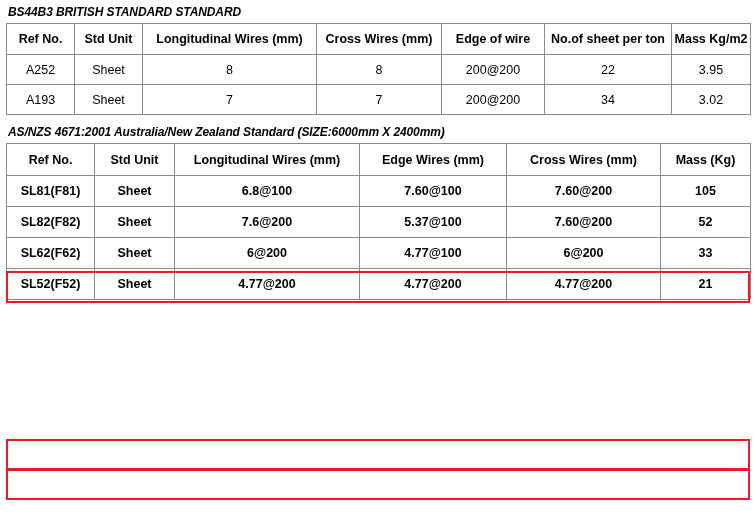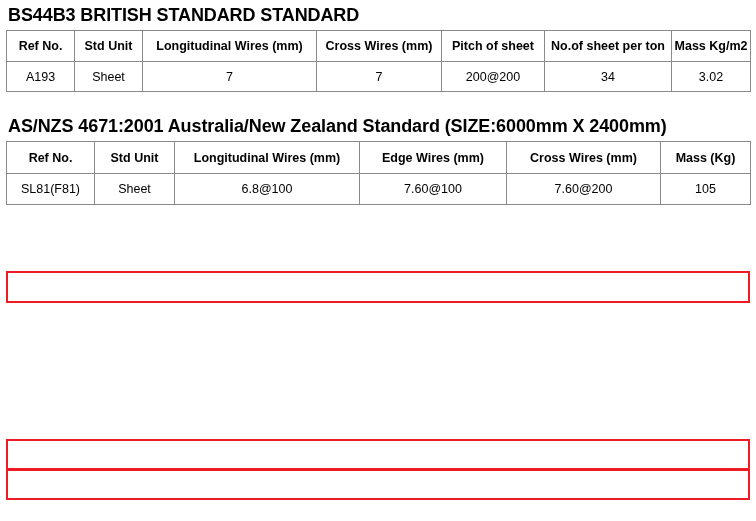--- a/index.html
+++ b/index.html
@@ -19,22 +19,23 @@
     width: 756px;
     height: 521px;
     padding: 0;
     box-sizing: border-box;
   }
   .section {
     padding: 0 6px;
     box-sizing: border-box;
   }
   .caption {
-    font-size: 18px;
+    font-size: 12px;
     font-weight: bold;
+    font-style: italic;
     letter-spacing: -0.1px;
     margin: 5px 0 4px 2px;
     white-space: nowrap;
   }
   table {
     border-collapse: collapse;
     width: 744px;
     table-layout: fixed;
     padding-left: 9px;
   }
@@ -51,34 +52,34 @@
     font-weight: bold;
     height: 30px;
   }
   table.t2 td, table.t2 th {
     border: 1px solid #8a8a8a;
     font-size: 12.5px;
     text-align: center;
     vertical-align: middle;
     padding: 0;
     height: 30px;
-    font-weight: normal;
+    font-weight: bold;
   }
   table.t2 th {
     font-weight: bold;
     height: 31px;
   }
   .redbox {
     position: absolute;
     border: 2px solid #ee1b24;
     box-sizing: border-box;
     pointer-events: none;
   }
   .cap2 {
-    margin-top: 24px;
+    margin-top: 10px;
   }
 </style>
 </head>
 <body>
 
 <div class="page">
 
   <div class="section">
     <div class="caption">BS44B3 BRITISH STANDARD  STANDARD</div>
     <table class="t1">
@@ -90,26 +91,35 @@
         <col style="width:103px">
         <col style="width:127px">
         <col style="width:79px">
       </colgroup>
       <thead>
         <tr>
           <th>Ref No.</th>
           <th>Std Unit</th>
           <th>Longitudinal Wires (mm)</th>
           <th>Cross Wires (mm)</th>
-          <th>Pitch of sheet</th>
+          <th>Edge of wire</th>
           <th>No.of sheet per ton</th>
           <th>Mass Kg/m2</th>
         </tr>
       </thead>
       <tbody>
+        <tr>
+          <td>A252</td>
+          <td>Sheet</td>
+          <td>8</td>
+          <td>8</td>
+          <td>200@200</td>
+          <td>22</td>
+          <td>3.95</td>
+        </tr>
         <tr>
           <td>A193</td>
           <td>Sheet</td>
           <td>7</td>
           <td>7</td>
           <td>200@200</td>
           <td>34</td>
           <td>3.02</td>
         </tr>
       </tbody>
@@ -139,20 +149,44 @@
       </thead>
       <tbody>
         <tr>
           <td>SL81(F81)</td>
           <td>Sheet</td>
           <td>6.8@100</td>
           <td>7.60@100</td>
           <td>7.60@200</td>
           <td>105</td>
         </tr>
+        <tr>
+          <td>SL82(F82)</td>
+          <td>Sheet</td>
+          <td>7.6@200</td>
+          <td>5.37@100</td>
+          <td>7.60@200</td>
+          <td>52</td>
+        </tr>
+        <tr>
+          <td>SL62(F62)</td>
+          <td>Sheet</td>
+          <td>6@200</td>
+          <td>4.77@100</td>
+          <td>6@200</td>
+          <td>33</td>
+        </tr>
+        <tr>
+          <td>SL52(F52)</td>
+          <td>Sheet</td>
+          <td>4.77@200</td>
+          <td>4.77@200</td>
+          <td>4.77@200</td>
+          <td>21</td>
+        </tr>
       </tbody>
     </table>
   </div>
 
   <div class="redbox" style="left:6px; top:266px; width:744px; height:32px;"></div>
   <div class="redbox" style="left:6px; top:434px; width:744px; height:31px;"></div>
   <div class="redbox" style="left:6px; top:464px; width:744px; height:31px;"></div>
 
 </div>
 

